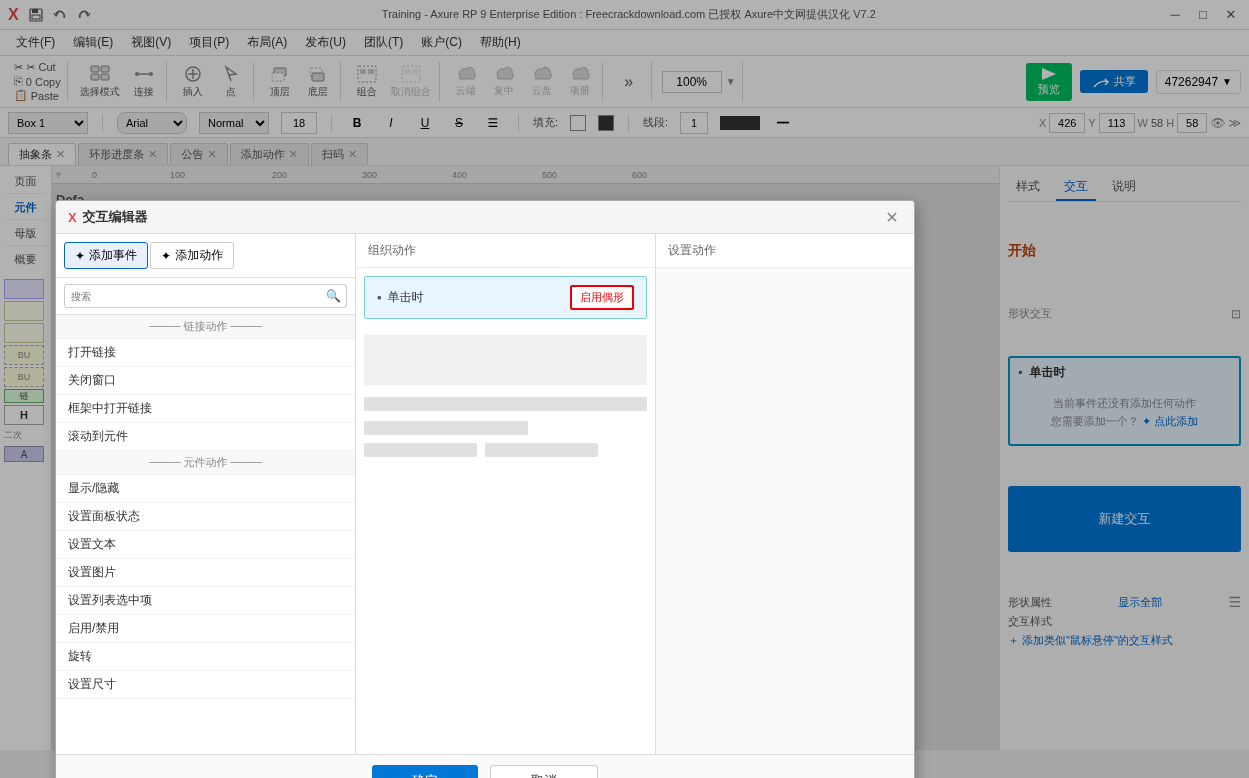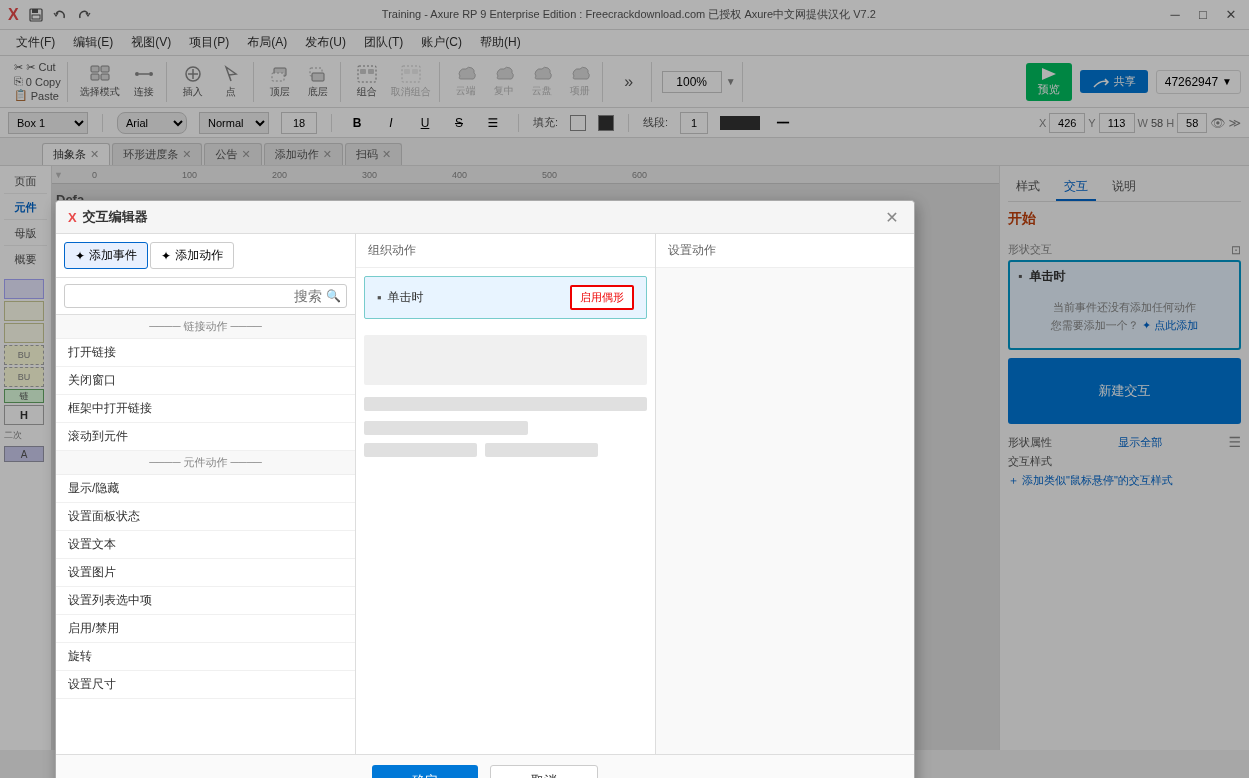--- a/index.html
+++ b/index.html
@@ -206,21 +206,21 @@
       gap: 4px;
       padding: 3px 10px;
       background: #e8e8e8;
       border: 1px solid #ccc;
       border-bottom: none;
       border-radius: 3px 3px 0 0;
       cursor: pointer;
       font-size: 11px;
       color: #555;
     }
-    .tab.active { background: #fff; color: #333; margin-left: 34px; }
+    .tab.active { background: #fff; color: #333; }
     .tab .close-x { color: #999; font-size: 11px; cursor: pointer; }
 
     
     .main-layout {
       display: flex;
       height: calc(778px - 30px - 26px - 52px - 30px - 28px - 28px);
     }
 
     
     .right-panel {
@@ -317,22 +317,21 @@
       padding: 6px 8px;
       border-bottom: 1px solid #ddd;
       position: relative;
     }
     .search-input {
       width: 100%;
       height: 24px;
       border: 1px solid #ccc;
       border-radius: 3px;
       padding: 0 24px 0 6px;
-      font-size: 14px;
-      text-align: right;
+      font-size: 10px;
     }
     .search-icon-inner {
       position: absolute;
       right: 14px;
       top: 50%;
       transform: translateY(-50%);
       color: #999;
       font-size: 12px;
     }
     .action-category {
@@ -785,36 +784,36 @@
       <div style="font-size:9px; color:#888; padding:2px 0;">二次</div>
       <div style="background:#cce; border:1px solid #99a; height:16px; width:40px; display:flex; align-items:center; justify-content:center; font-size:10px; color:#555;">A</div>
     </div>
   </div>
 
   <div class="canvas-content" style="flex:1; display:flex; flex-direction:column; background:#ddd; position:relative;">
 
     <div class="ruler-h" style="background:#f0f0f0; height:18px; display:flex; align-items:center; font-size:9px; color:#888; border-bottom:1px solid #ccc; position:relative; overflow:hidden;">
       <span style="position:absolute; left:0; color:#bbb; font-size:9px; padding-left:2px;">▼</span>
       <span style="position:absolute; left:40px;">0</span>
-      <span style="position:absolute; left:130px;">100</span>
+      <span style="position:absolute; left:118px;">100</span>
       <span style="position:absolute; left:220px;">200</span>
       <span style="position:absolute; left:310px;">300</span>
       <span style="position:absolute; left:400px;">400</span>
       <span style="position:absolute; left:490px;">500</span>
       <span style="position:absolute; left:580px;">600</span>
     </div>
     <div style="flex:1; background:#e0e0e0; position:relative; overflow:hidden;">
 
       <div style="position:absolute; top:8px; left:4px; font-size:13px; font-weight:bold; color:#555;">Defa</div>
 
       <div style="position:absolute; top:38px; left:4px; font-size:10px; color:#888;">基本元</div>
     </div>
   </div>
 
-  <div class="right-panel" style="width:250px;">
+  <div class="right-panel" style="width:250px;gap:32px;">
 
     <div class="rp-tabs">
       <div class="rp-tab">样式</div>
       <div class="rp-tab active">交互</div>
       <div class="rp-tab">说明</div>
     </div>
 
     <div class="rp-header">开始</div>
 
     <div class="rp-section">

